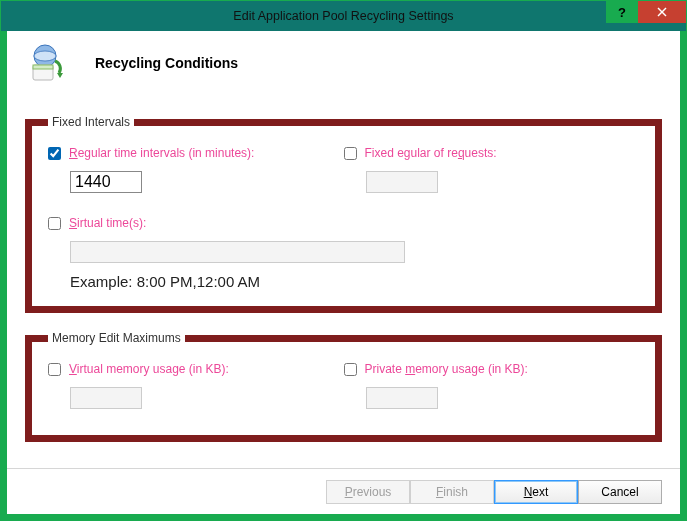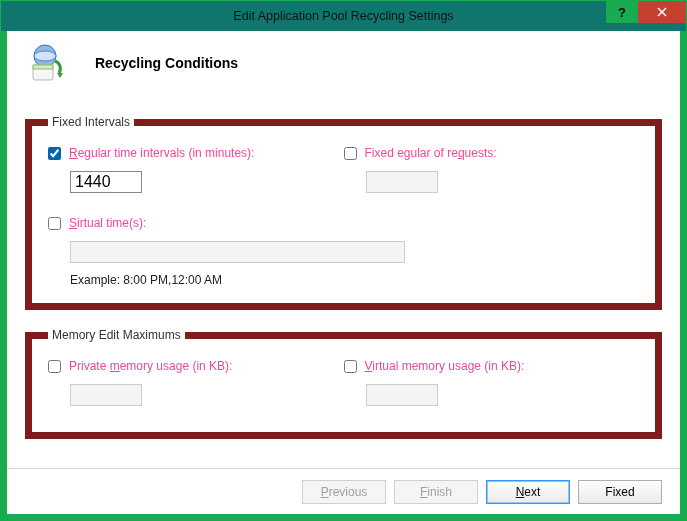--- a/index.html
+++ b/index.html
@@ -135,37 +135,36 @@
     background: #f4f4f4;
     border: 1px solid #ccc;
     color: #999;
   }
   input[type="text"].wide {
     width: 335px;
   }
   .example {
     margin-left: 22px;
     color: #222;
-    font-size: 12px;
+    font-size: 15px;
   }
   input[type="checkbox"].cb {
     width: 13px;
     height: 13px;
     margin: 0;
     accent-color: #0066b3;
   }
   .underline-first { text-decoration: underline; text-underline-offset: 1px; }
   .button-bar {
     height: 46px;
     border-top: 1px solid #d6d6d6;
     display: flex;
     align-items: center;
     justify-content: flex-end;
     padding: 0 18px;
-    gap: 8px;
   }
   button.wiz {
     min-width: 84px;
     height: 24px;
     border: 1px solid #adadad;
     background: linear-gradient(#fdfdfd,#ececec);
     font-family: inherit;
     font-size: 12px;
     color: #000;
     cursor: pointer;
@@ -249,40 +248,40 @@
         </div>
         <div class="example">Example: 8:00 PM,12:00 AM</div>
       </fieldset>
 
       <fieldset class="group">
         <legend>Memory Edit Maximums</legend>
         <div class="row">
           <div class="col">
             <div class="check-line">
               <input type="checkbox" class="cb" style="">
+              <label><span class="underline-first">V</span><span>irtual memory usage (in KB):</span></label>
+            </div>
+            <div class="input-wrap">
+              <input type="text" class="val" disabled="" value="" style="">
+            </div>
+          </div>
+          <div class="col">
+            <div class="check-line">
+              <input type="checkbox" class="cb" style="">
               <label><span>Private </span><span class="underline-first">m</span><span>emory usage (in KB):</span></label>
-            </div>
-            <div class="input-wrap">
-              <input type="text" class="val" disabled="" value="" style="">
-            </div>
-          </div>
-          <div class="col">
-            <div class="check-line">
-              <input type="checkbox" class="cb" style="">
-              <label><span class="underline-first">V</span><span>irtual memory usage (in KB):</span></label>
             </div>
             <div class="input-wrap">
               <input type="text" class="val" disabled="" value="" style="">
             </div>
           </div>
         </div>
       </fieldset>
 
     </div>
 
     <div class="button-bar">
       <button class="wiz" disabled=""><span class="underline-first">P</span><span>revious</span></button>
       <button class="wiz" disabled=""><span class="underline-first">F</span><span>inish</span></button>
       <button class="wiz default"><span class="underline-first">N</span><span>ext</span></button>
-      <button class="wiz">Fixed</button>
+      <button class="wiz">Cancel</button>
     </div>
   </div>
 </div>
 
 </body></html>

